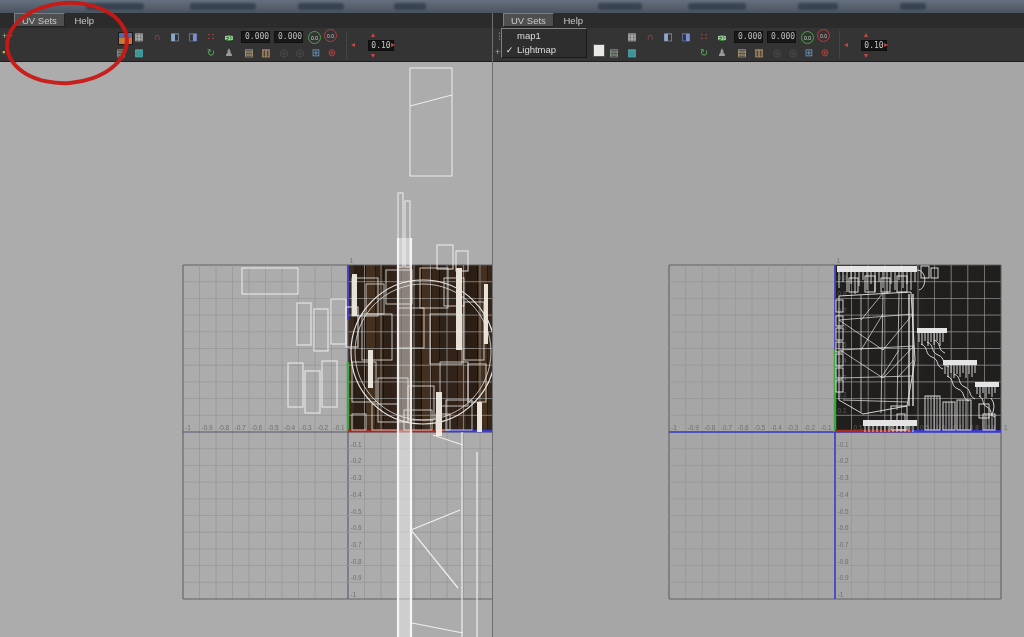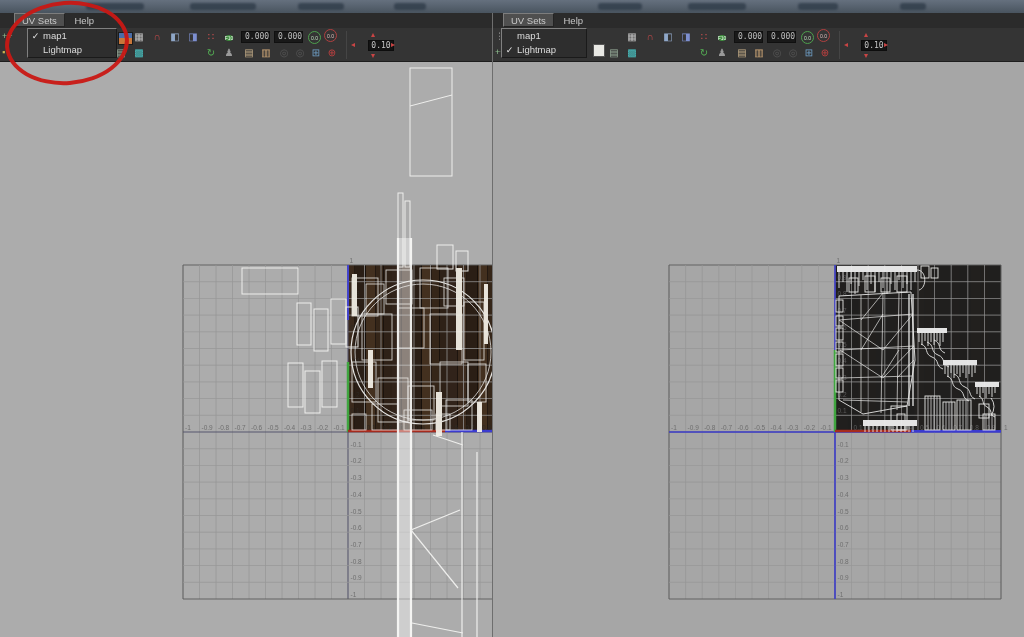--- a/index.html
+++ b/index.html
@@ -111,28 +111,20 @@
       <span class="divider" style="left:346px;"></span>
       <div class="stepper" style="left:352px;">
         <span class="ar" style="left:16px;top:0;">▴</span>
         <span class="ar" style="left:-4px;top:10px;">◂</span>
         <span class="stepfield">0.10</span>
         <span class="ar" style="left:36px;top:10px;">▸</span>
         <span class="ar" style="left:16px;top:21px;">▾</span>
       </div>
     </div>
 
-    <div class="dropdown" style="left:27px;">
-      <div class="dd-row">
-        <span class="dd-check">✓</span><span>map1</span>
-      </div>
-      <div class="dd-row">
-        <span class="dd-check" style="visibility: hidden;">✓</span><span>Lightmap</span>
-      </div>
-    </div>
 
     <svg class="canvas" width="492" height="575" viewBox="0 0 492 575">
       <defs>
         <pattern id="wood" width="56" height="167" patternUnits="userSpaceOnUse">
           <rect x="0" y="0" width="56" height="167" fill="#31231a"></rect>
           <rect x="9" y="0" width="1" height="167" fill="#1d140e"></rect>
           <rect x="10" y="0" width="8" height="167" fill="#3b2a1d"></rect>
           <rect x="18" y="0" width="1" height="167" fill="#241a12"></rect>
           <rect x="19" y="0" width="10" height="167" fill="#2a1e15"></rect>
           <rect x="29" y="0" width="1" height="167" fill="#160f0a"></rect>

